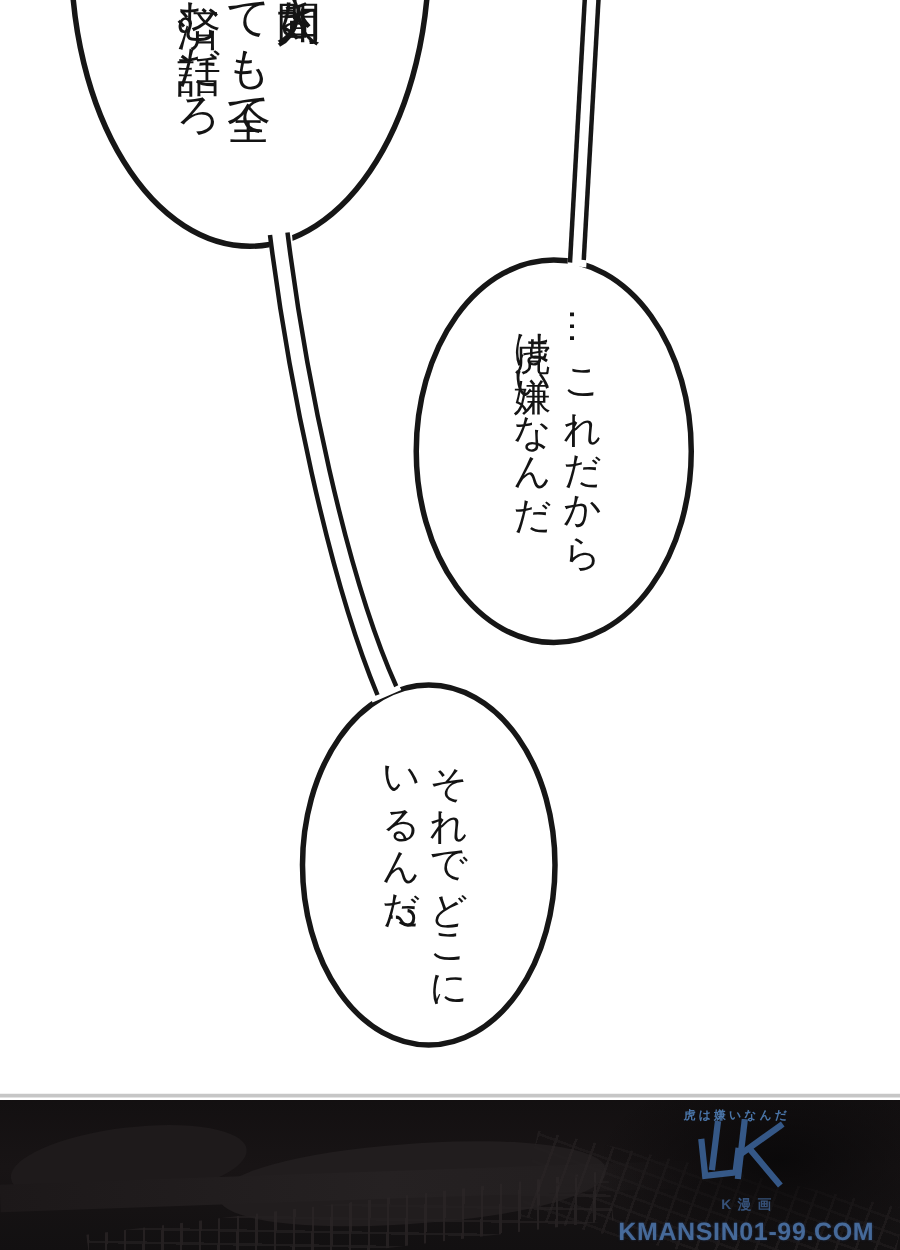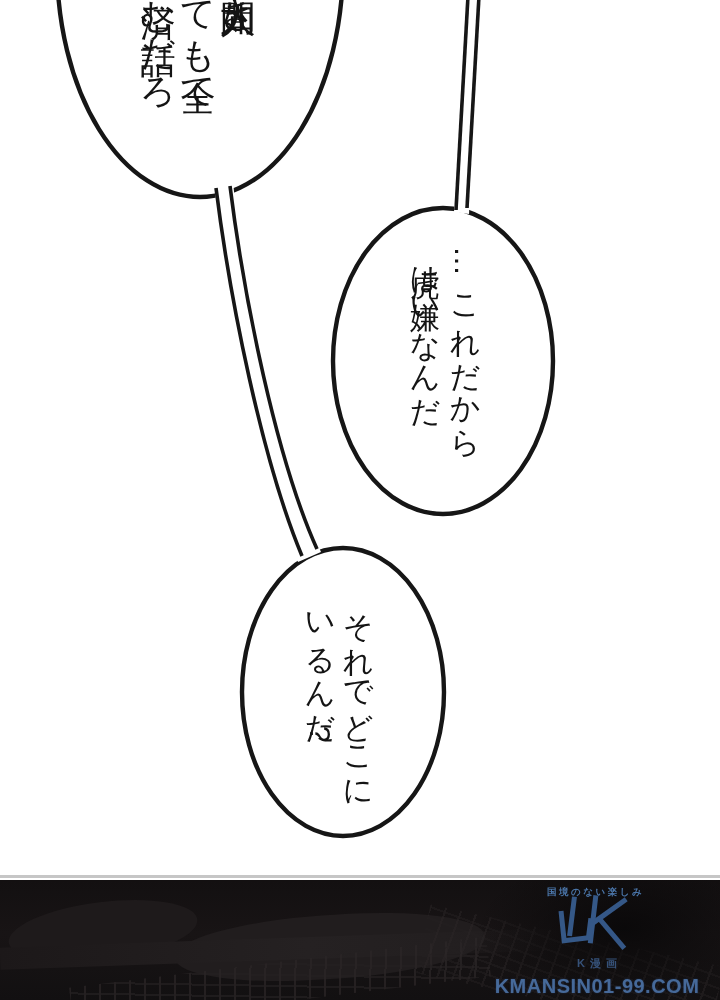--- a/index.html
+++ b/index.html
@@ -105,21 +105,21 @@
   <div class="divider"></div>
 
   <div class="strip">
     <div class="blob blob-a"></div>
     <div class="blob blob-b"></div>
     <div class="streak"></div>
     <div class="lattice lat-a"></div>
     <div class="lattice lat-b"></div>
     <div class="shade"></div>
 
-    <div class="wm-tagline">国境のない楽しみ</div>
+    <div class="wm-tagline">虎は嫌いなんだ</div>
 
     <svg class="wm-logo" viewBox="0 0 110 84">
       <g fill="none" stroke="#3f6ba6" stroke-width="7" stroke-linecap="square">
         <path d="M30,6 L24,54"></path>
         <path d="M12,26 L16,64 L50,60 L53,36"></path>
         <path d="M60,4 L53,64"></path>
         <path d="M100,8 L58,38"></path>
         <path d="M66,34 L98,72"></path>
       </g>
     </svg>

